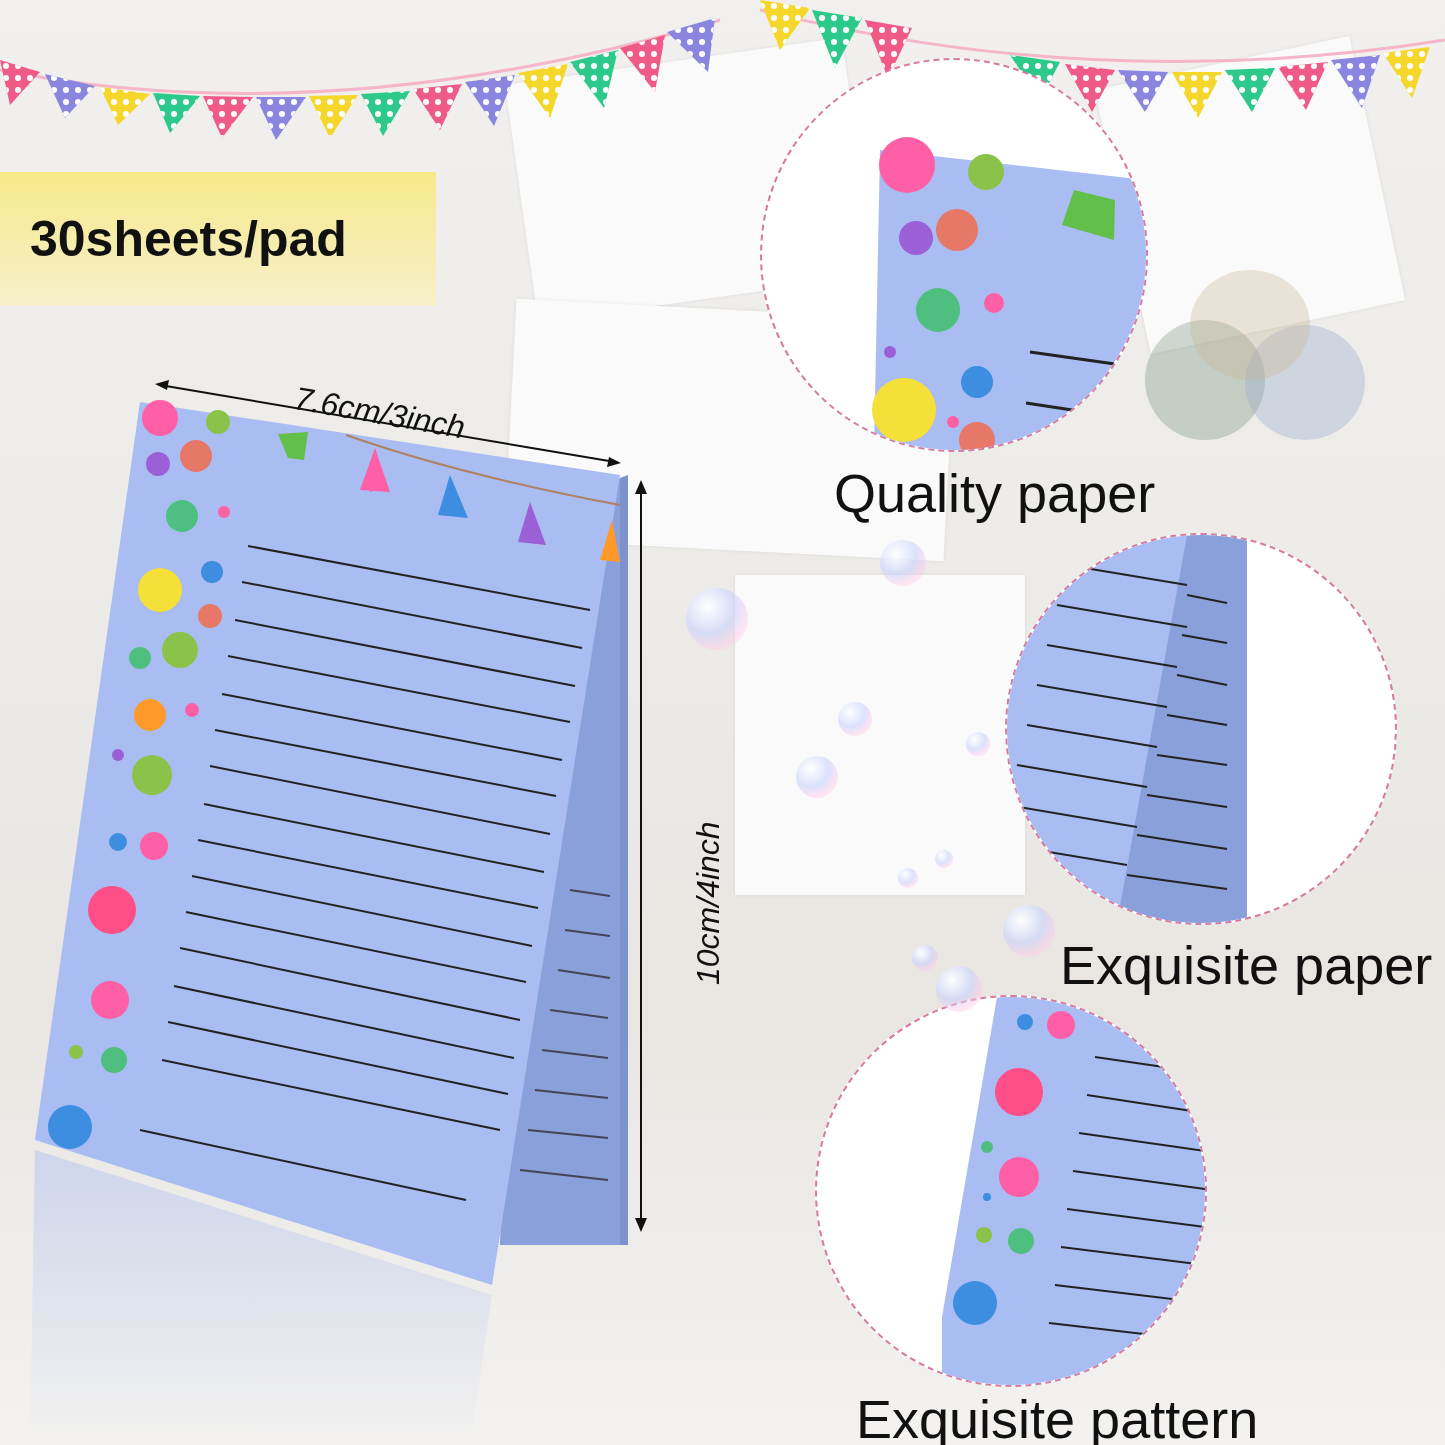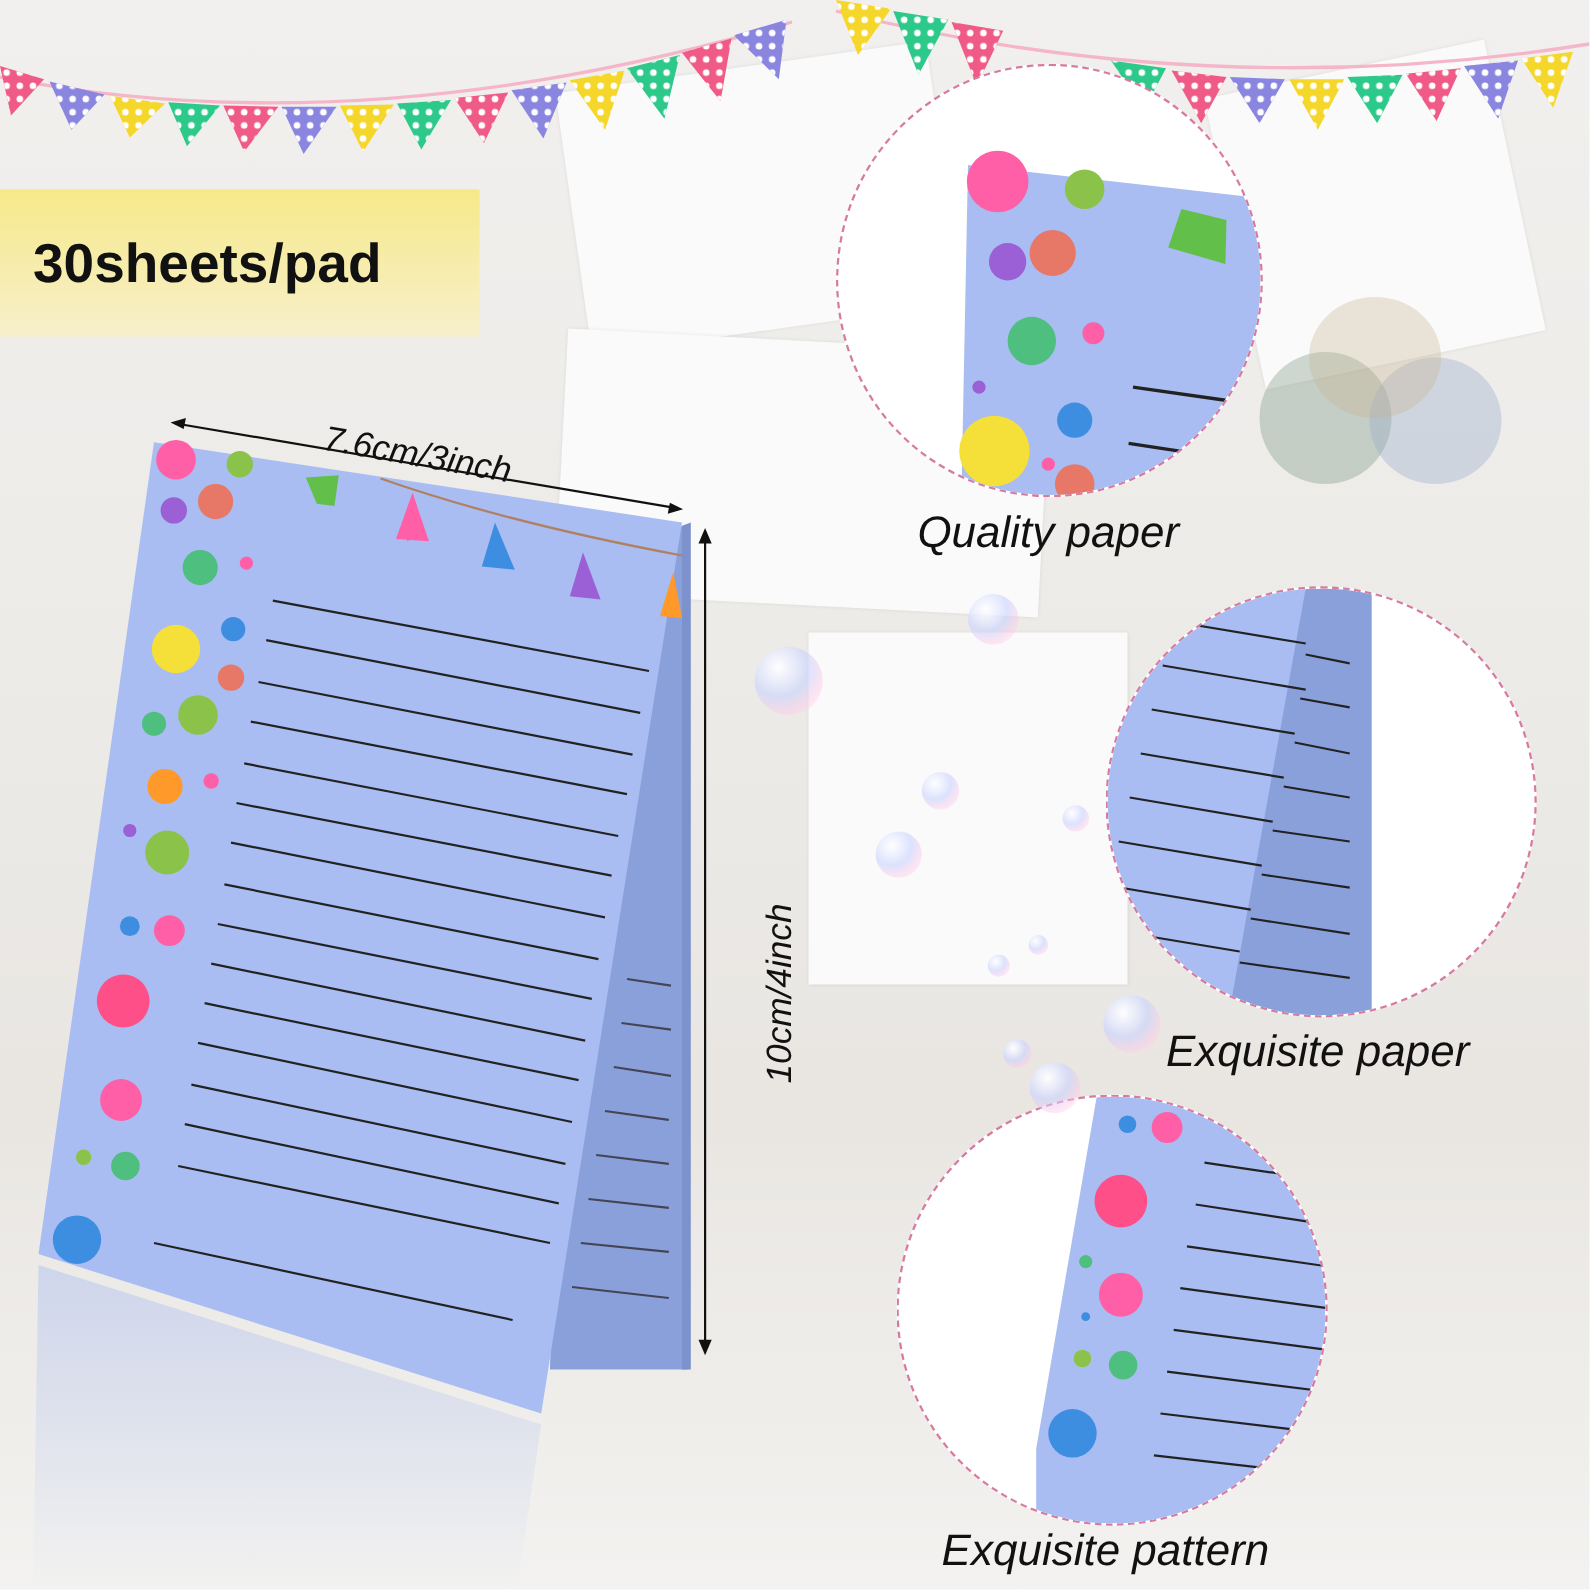--- a/index.html
+++ b/index.html
@@ -6,21 +6,21 @@
   body { width:1445px; height:1445px; position:relative; overflow:hidden;
          background: linear-gradient(180deg,#f1f0ee 0%,#ecebe8 40%,#e9e6e2 70%,#f3f2f0 100%);
          font-family: "Liberation Sans", sans-serif; }
   .bg-doc { position:absolute; background:#fafafa; box-shadow:0 0 4px rgba(0,0,0,.08); }
   .bunting { position:absolute; left:0; top:0; width:1445px; height:140px; }
   .label-banner { position:absolute; left:0; top:172px; width:436px; height:134px;
          background: linear-gradient(180deg, rgba(248,232,120,.85), rgba(250,240,190,.7)); }
   .label-banner span { position:absolute; left:30px; top:38px; font-weight:bold; font-size:50px; color:#111;text-align:right; }
   .pad { position:absolute; }
   .dim-text { position:absolute; font-style:italic; font-size:32px; color:#111; white-space:nowrap; }
-  .callout { position:absolute; font-style:italic; font-size:40px; color:#111; white-space:nowrap; }
+  .callout { position:absolute; font-size:54px; color:#111; white-space:nowrap; }
   .circle { position:absolute; border-radius:50%; border:2px dashed #d77aa0; background:#fff; overflow:hidden; }
   .bubble { position:absolute; border-radius:50%;
       background: radial-gradient(circle at 35% 30%, rgba(255,255,255,.95), rgba(200,210,255,.6) 45%, rgba(255,200,230,.45) 70%, rgba(255,255,255,.2)); }
 </style>
 </head>
 <body>
 
 <div class="bg-doc" style="left:520px;top:60px;width:340px;height:240px;transform:rotate(-8deg);"></div>
 <div class="bg-doc" style="left:510px;top:310px;width:440px;height:240px;transform:rotate(3deg);"></div>
 <div class="bg-doc" style="left:735px;top:575px;width:290px;height:320px;"></div>

